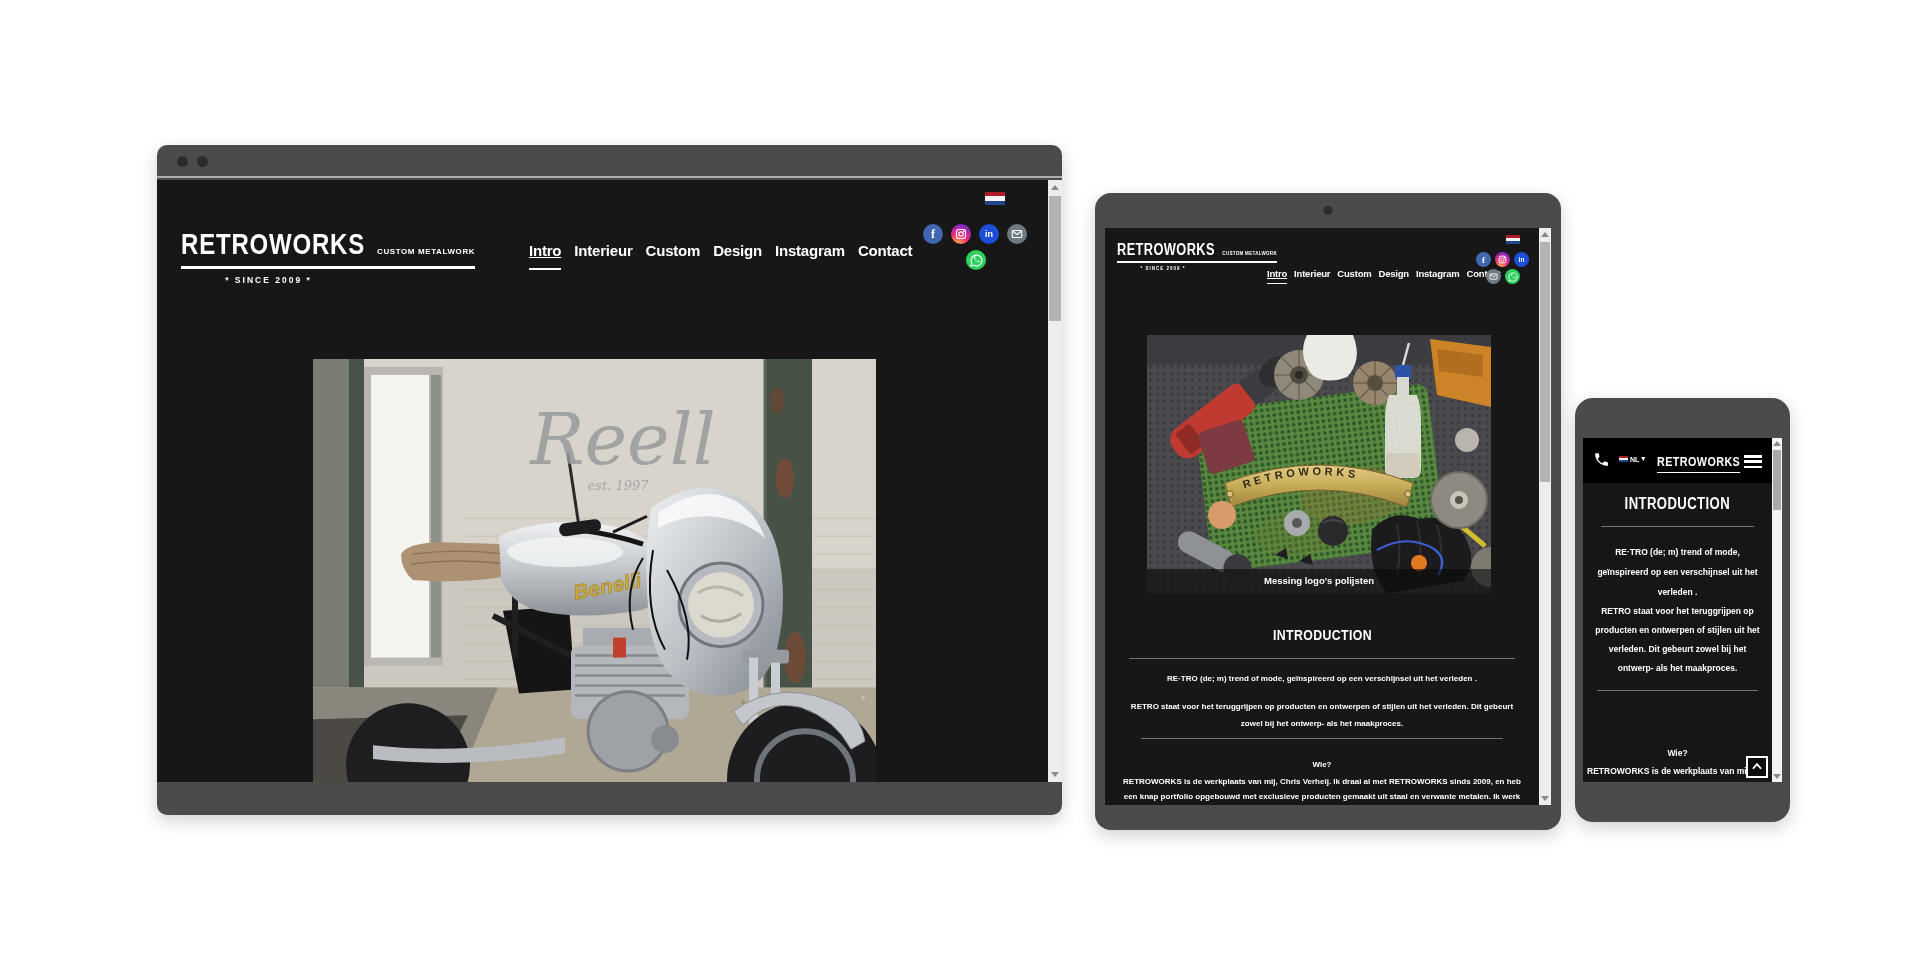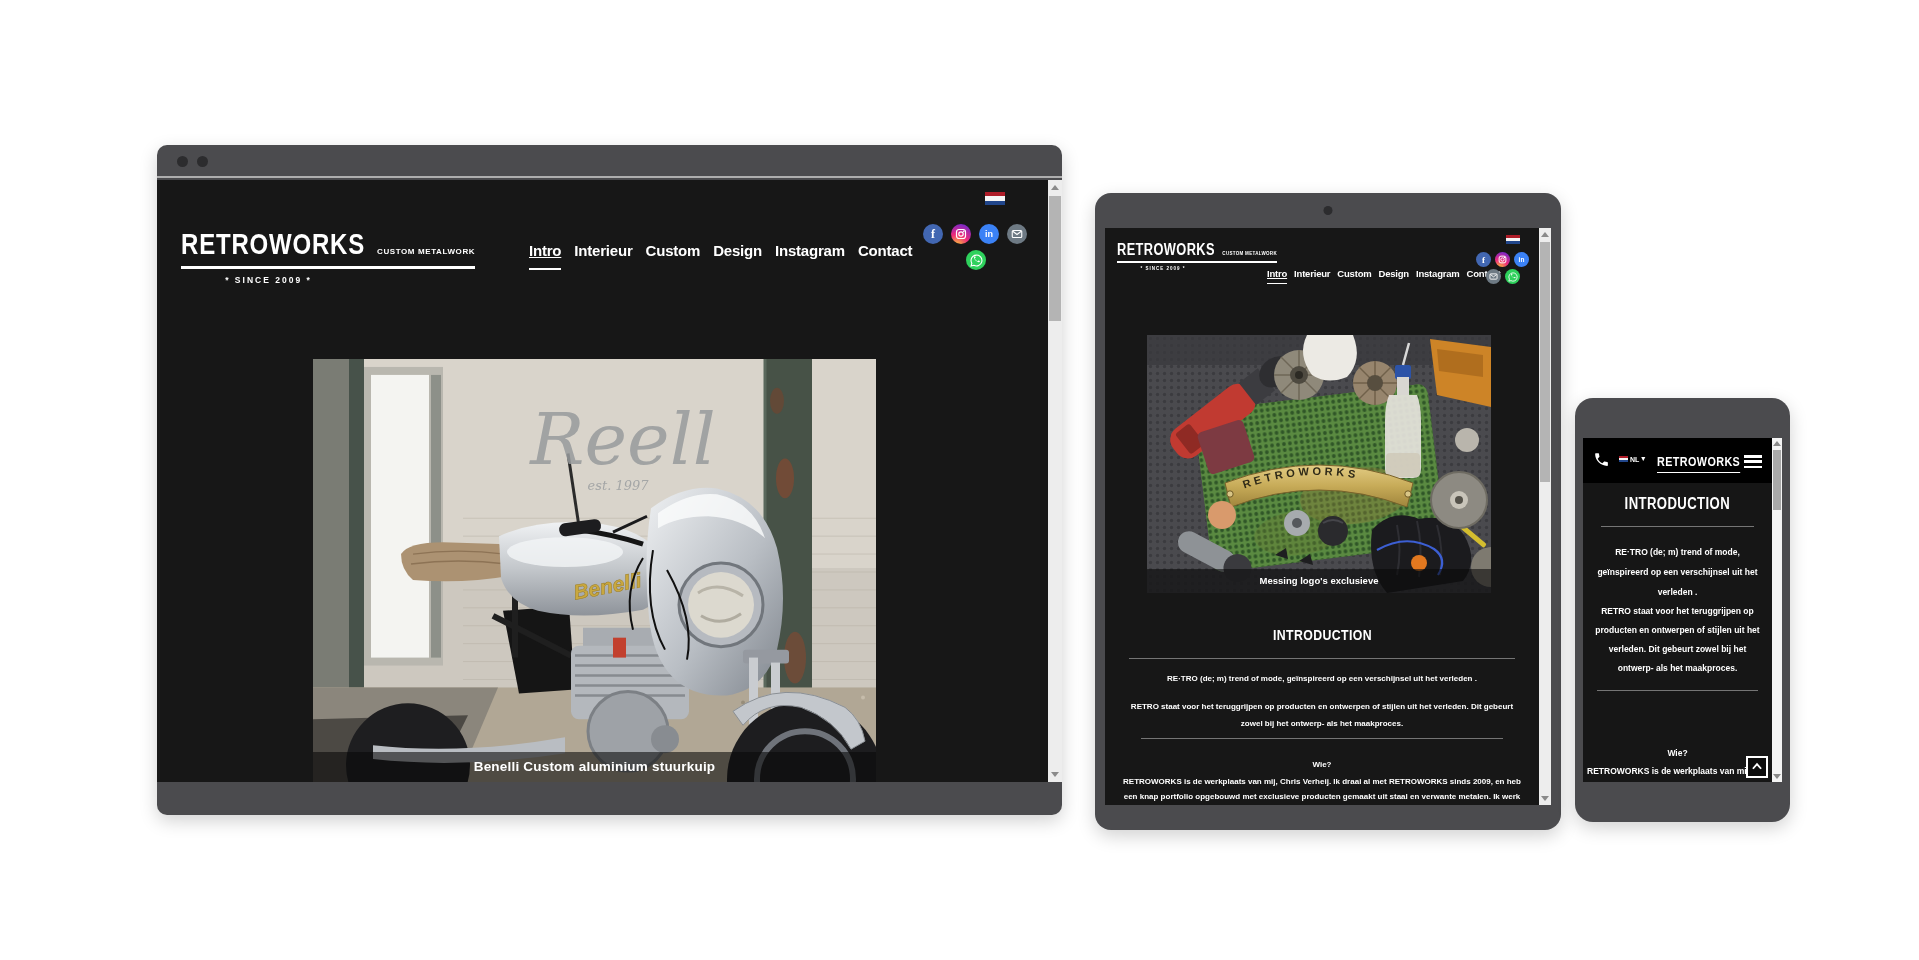--- a/index.html
+++ b/index.html
@@ -29,21 +29,21 @@
   .nav-item.active { border-bottom:2px solid #fff; padding-bottom:9px;text-decoration:underline; }
 
   .flag { display:block; overflow:hidden; }
   .flag i { display:block; width:100%; height:33.34%; }
   .flag .fr { background:#ae1c28; } .flag .fw { background:#f5f5f5; } .flag .fb { background:#21468b; }
   .d-flag { position:absolute; right:43px; top:12px; width:20px; height:13px; }
 
   .soc { border-radius:50%; display:flex; align-items:center; justify-content:center; color:#fff; cursor:pointer; }
   .soc.fb { background:#4267b2; font-weight:bold; font-family:"Liberation Serif", serif; }
   .soc.ig { background:radial-gradient(circle at 30% 110%, #f9ce34 0%, #ee2a7b 45%, #6228d7 95%); }
-  .soc.li { background:#3b82f6; font-weight:bold; }
+  .soc.li { background:#1d4ed8; font-weight:bold; }
   .soc.mail { background:#6e7a84; }
   .soc.wa { background:#2ed15c; }
   .d-socrow { position:absolute; right:21px; top:44px; display:flex; gap:8px; }
   .d-socrow .soc { width:20px; height:20px; font-size:12px; }
   .d-socrow .soc.li { font-size:9px; }
   .d-wa { position:absolute; right:62px; top:70px; width:20px; height:20px; }
 
   .d-hero { position:absolute; left:156px; top:179px; width:563px; height:423px; overflow:hidden; }
   .caption { position:absolute; left:0; right:0; bottom:0; background:rgba(8,8,8,.58); color:#fff; text-align:center; font-weight:bold; }
   .d-caption { height:30px; line-height:30px; font-size:13.5px; letter-spacing:.2px; }
@@ -290,21 +290,20 @@
             </g>
             <rect x="430" y="292" width="46" height="14" rx="3" fill="#9599a0"></rect>
             <rect x="436" y="300" width="9" height="125" fill="#c9ccd0"></rect>
             <rect x="458" y="305" width="9" height="120" fill="#c9ccd0"></rect>
             <rect x="436" y="380" width="9" height="45" fill="#2a2a2c"></rect>
             <rect x="458" y="382" width="9" height="43" fill="#2a2a2c"></rect>
             <circle cx="492" cy="422" r="78" fill="#1d1d1f"></circle>
             <circle cx="492" cy="422" r="48" fill="none" stroke="#6f737a" stroke-width="6"></circle>
             <path d="M420,354 Q470,318 532,350 Q548,362 552,384 L538,392 Q522,362 488,350 Q452,342 430,368 Z" fill="#c3c7cc" stroke="#8b9095" stroke-width="1"></path>
           </svg>
-          <div class="caption d-caption">Benelli Custom aluminium stuurkuip</div>
         </div>
       </div>
 
       <div class="sbar d-sbar">
         <span class="arrow up" style="top:5px"></span>
         <span class="sb-thumb"></span>
         <span class="arrow down" style="bottom:5px"></span>
       </div>
     </div>
   </div>
@@ -451,21 +450,21 @@
             <circle cx="272" cy="228" r="8" fill="#e2781f"></circle>
             <path d="M230,215 Q260,198 287,214 Q301,224 291,240" stroke="#3c5fd4" stroke-width="2.2" fill="none"></path>
             <rect x="298" y="194" width="46" height="5" rx="2" fill="#d3bd2f" transform="rotate(40 321 196)"></rect>
             <circle cx="312" cy="165" r="28" fill="#8d8a82" stroke="#6e6b62" stroke-width="2"></circle>
             <circle cx="312" cy="165" r="9" fill="#c9c5ba"></circle>
               <circle cx="312" cy="165" r="4" fill="#55524a"></circle>
             <circle cx="344" cy="232" r="20" fill="#7e7a70"></circle>
             <polygon points="128,220 139,213 141,224" fill="#1e1e20"></polygon>
             <polygon points="152,226 163,219 166,230" fill="#1e1e20"></polygon>
           </svg>
-          <div class="caption t-caption">Messing logo's exclusieve</div>
+          <div class="caption t-caption">Messing logo's polijsten</div>
         </div>
 
         <h2 class="sect-title t-title"><span class="cxc">INTRODUCTION</span></h2>
         <div class="rule t-rule1"></div>
         <p class="body-txt t-def">RE·TRO   (de; m) trend of mode, geïnspireerd op een verschijnsel uit het verleden .</p>
         <p class="body-txt t-para">RETRO staat voor het teruggrijpen op producten en ontwerpen of stijlen uit het verleden. Dit gebeurt zowel bij het ontwerp- als het maakproces.</p>
         <div class="rule t-rule2"></div>
         <p class="body-txt t-who">Wie?</p>
         <p class="body-txt t-whop">RETROWORKS is de werkplaats van mij, Chris Verheij. Ik draai al met RETROWORKS sinds 2009, en heb een knap portfolio opgebouwd met exclusieve producten gemaakt uit staal en verwante metalen. Ik werk voornamelijk in opdracht, en deels voor eigen producten.</p>
       </div>

